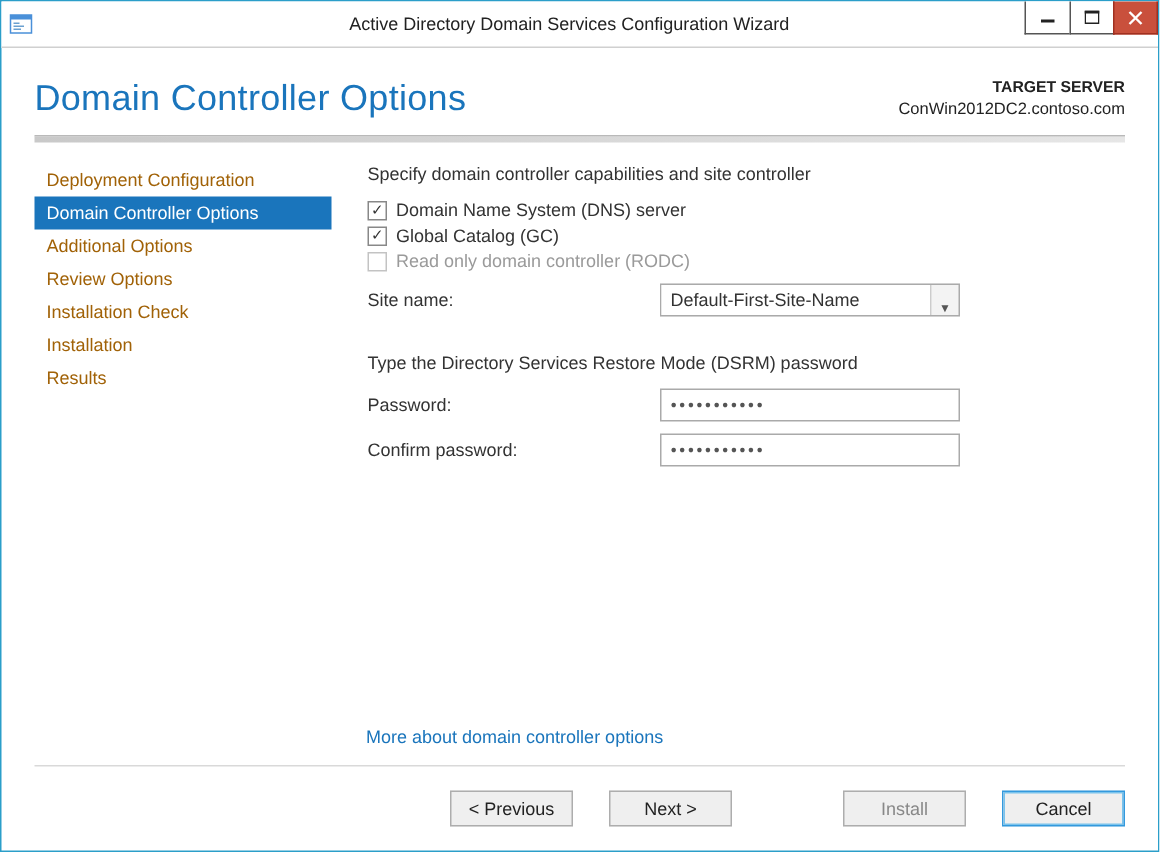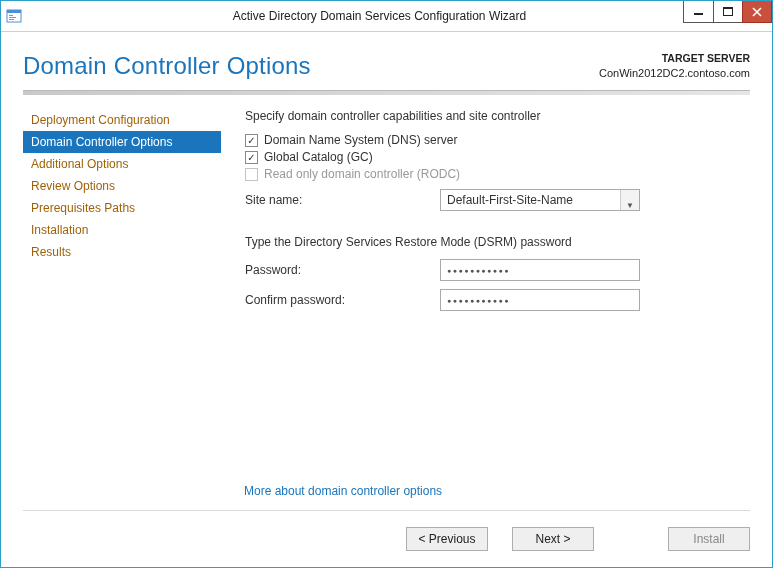--- a/index.html
+++ b/index.html
@@ -280,21 +280,21 @@
   </div>
   <div class="hr"></div>
 
   <div class="body">
 
     <div class="nav">
       <div class="nav-item">Deployment Configuration</div>
       <div class="nav-item active">Domain Controller Options</div>
       <div class="nav-item">Additional Options</div>
       <div class="nav-item">Review Options</div>
-      <div class="nav-item">Prerequisites Paths</div>
+      <div class="nav-item">Installation Check</div>
       <div class="nav-item">Installation</div>
       <div class="nav-item">Results</div>
     </div>
 
     <div class="content">
       <div class="section-text">Specify domain controller capabilities and site controller</div>
 
       <div class="chk-row">
         <span class="chk">✓</span>
         <span>Domain Name System (DNS) server</span>
@@ -333,15 +333,16 @@
     </div>
   </div>
 
   <div class="hr2"></div>
 
   <div class="footer">
     <div class="btn enabled">&lt; Previous</div>
     <div class="btn enabled">Next &gt;</div>
     <div class="gap"></div>
     <div class="btn">Install</div>
+    <div class="btn default">Cancel</div>
   </div>
 
 </div>
 
 </body></html>

